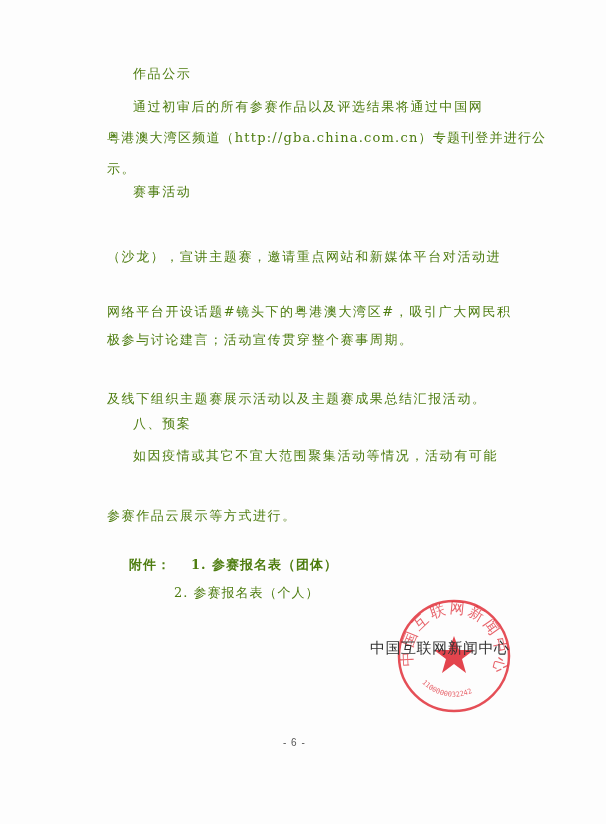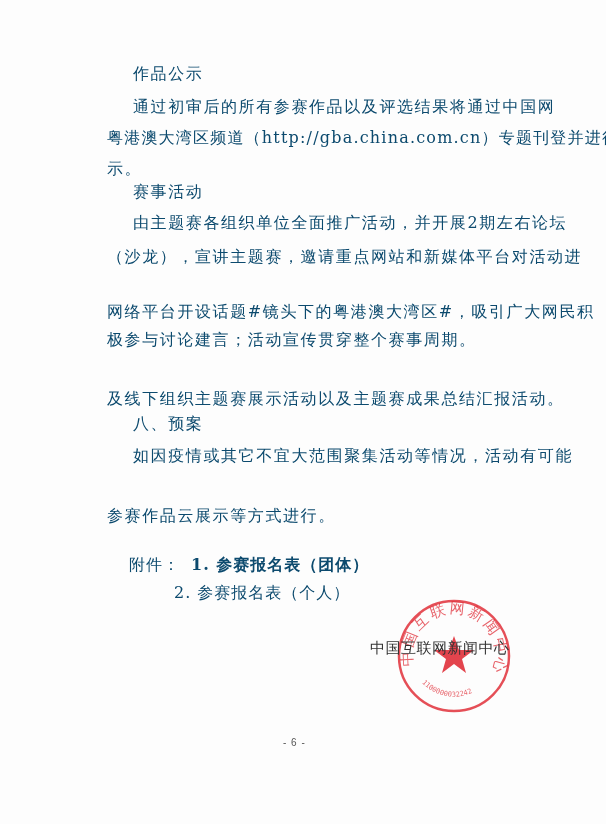--- a/index.html
+++ b/index.html
@@ -10,56 +10,55 @@
       overflow: hidden;
       font-family: "DejaVu Serif", "Liberation Serif", serif;
       color: #2a2a2a;
     }
     .page {
       position: absolute; left: 0; top: 0; width: 606px; height: 824px;
       background: #fdfdfd;
     }
     .line {
       position: absolute;
-      font-size: 16px;
+      font-size: 13px;
       line-height: 20px;
       white-space: nowrap;
       letter-spacing: 1.6px;
-      color: #0c4a6e;
+      color: #4d7c0f;
     }
     .ind { left: 133px; }
     .full { left: 107px; }
     .sig { position: absolute; font-size: 15px; color: #333; white-space: nowrap; letter-spacing: 0.5px; }
     .pagenum { position: absolute; left: 283px; top: 737px; font-size: 10px; color: #555; font-family: "Liberation Sans", sans-serif; letter-spacing: 1px;}
     .stamp {
       position: absolute; left: 396px; top: 598px; width: 116px; height: 116px;
     }
   </style>
 </head>
 <body>
 
 <div class="page">
 
   <div class="line ind" style="top:64px;">作品公示</div>
   <div class="line ind" style="top:97px;">通过初审后的所有参赛作品以及评选结果将通过中国网</div>
   <div class="line full" style="top:128px; letter-spacing:1.2px;">粤港澳大湾区频道（http://gba.china.com.cn）专题刊登并进行公</div>
   <div class="line full" style="top:159px;">示。</div>
 
   <div class="line ind" style="top:182px;">赛事活动</div>
-  <div class="line ind" style="top:213px;">由主题赛各组织单位全面推广活动，并开展2期左右论坛</div>
   <div class="line full" style="top:247px;">（沙龙），宣讲主题赛，邀请重点网站和新媒体平台对活动进</div>
   <div class="line full" style="top:302px;">网络平台开设话题#镜头下的粤港澳大湾区#，吸引广大网民积</div>
   <div class="line full" style="top:330px;">极参与讨论建言；活动宣传贯穿整个赛事周期。</div>
   <div class="line full" style="top:389px;">及线下组织主题赛展示活动以及主题赛成果总结汇报活动。</div>
 
   <div class="line ind" style="top:414px;">八、预案</div>
   <div class="line ind" style="top:446px;">如因疫情或其它不宜大范围聚集活动等情况，活动有可能</div>
   <div class="line full" style="top:506px;">参赛作品云展示等方式进行。</div>
 
-  <div class="line" style="left:129px; top:555px; letter-spacing:1px;">附件：</div>
+  <div class="line" style="left:129px; top:555px; letter-spacing:1px;font-weight:bold;">附件：</div>
   <div class="line" style="left:191px; top:555px; letter-spacing:1px;font-weight:bold;">1. 参赛报名表（团体）</div>
   <div class="line" style="left:174px; top:583px; letter-spacing:1px;">2. 参赛报名表（个人）</div>
 
   <svg class="stamp" viewBox="0 0 116 116">
     <defs>
       <path id="arcTop" d="M 18 70 A 42 42 0 1 1 98 70"></path>
       <path id="arcBottom" d="M 22 80 A 44 44 0 0 0 94 80"></path>
     </defs>
     <circle cx="58" cy="58" r="55" fill="none" stroke="#e0303a" stroke-width="2.5" opacity="0.85"></circle>
     <text font-size="15" fill="#e0303a" opacity="0.75" font-family="DejaVu Serif, serif" letter-spacing="3">

